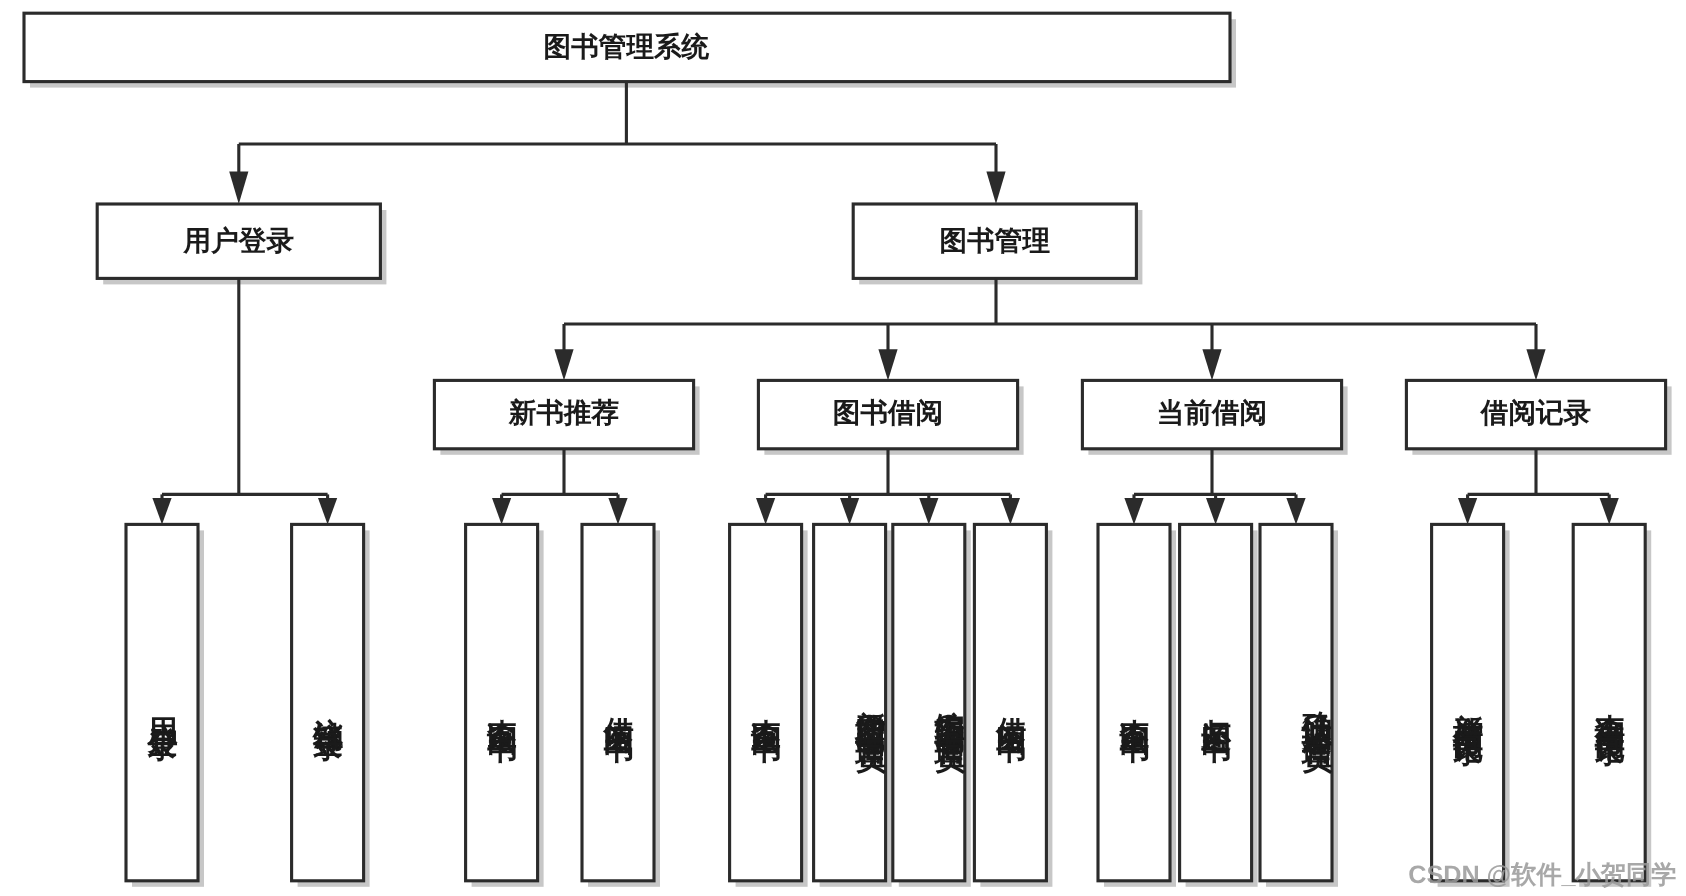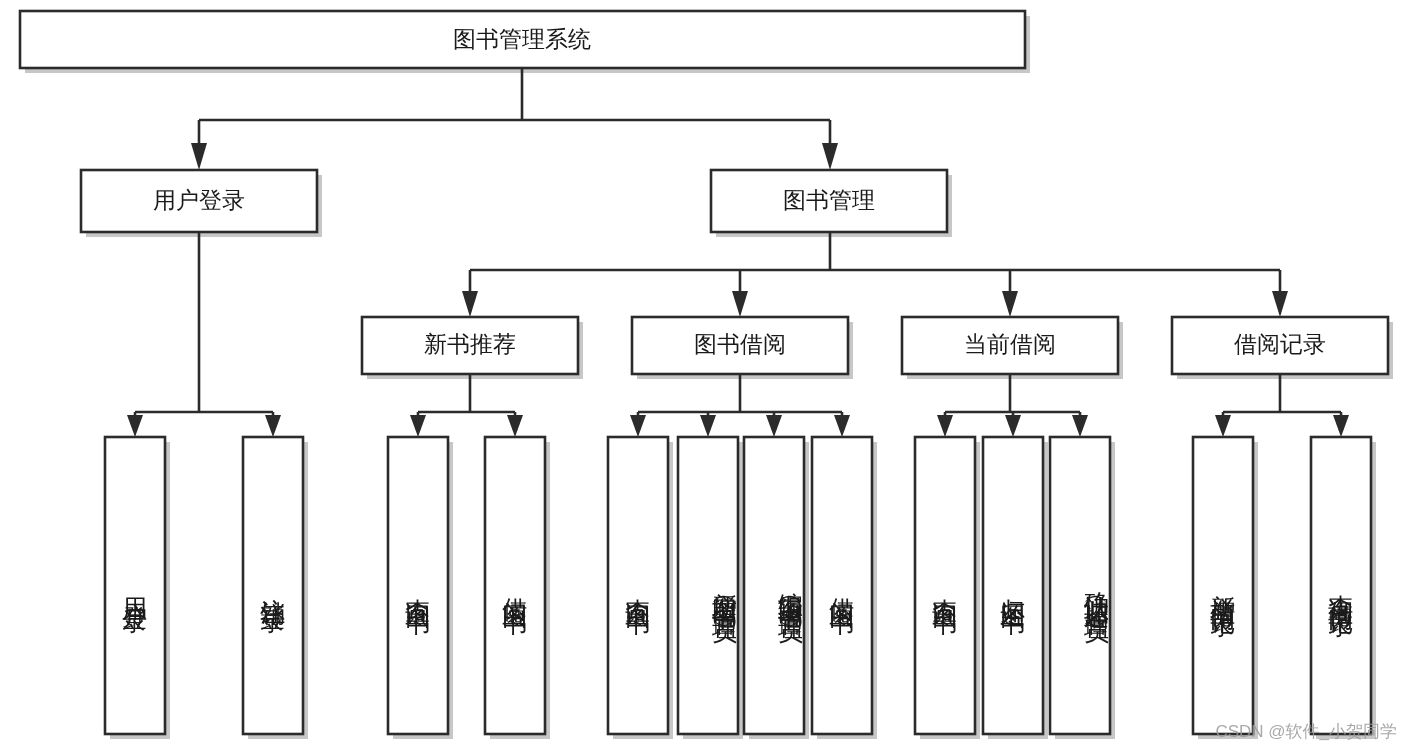--- a/index.html
+++ b/index.html
@@ -11,20 +11,21 @@
     width: 1405px;
     height: 747px;
     font-family: "Liberation Sans", "DejaVu Sans", sans-serif;
     overflow: hidden;
   }
   #diagram-root {
     position: relative;
     width: 1405px;
     height: 747px;
     background: #ffffff;
+    font-weight: bold;
   }
   svg.diagram-canvas {
     position: absolute;
     left: 0;
     top: 0;
     width: 1405px;
     height: 747px;
   }
   .node-box {
     fill: #ffffff;
@@ -66,21 +67,21 @@
     display: flex;
     align-items: center;
     justify-content: center;
     pointer-events: none;
   }
   .watermark {
     position: absolute;
     right: 8px;
     bottom: 4px;
     font-family: "Liberation Sans", "DejaVu Sans", sans-serif;
-    font-size: 17px;
+    font-size: 21px;
     color: #9a9a9a;
     opacity: 0.85;
     white-space: nowrap;
   }
 </style>
 </head>
 <body>
 
 <div id="diagram-root">
 

